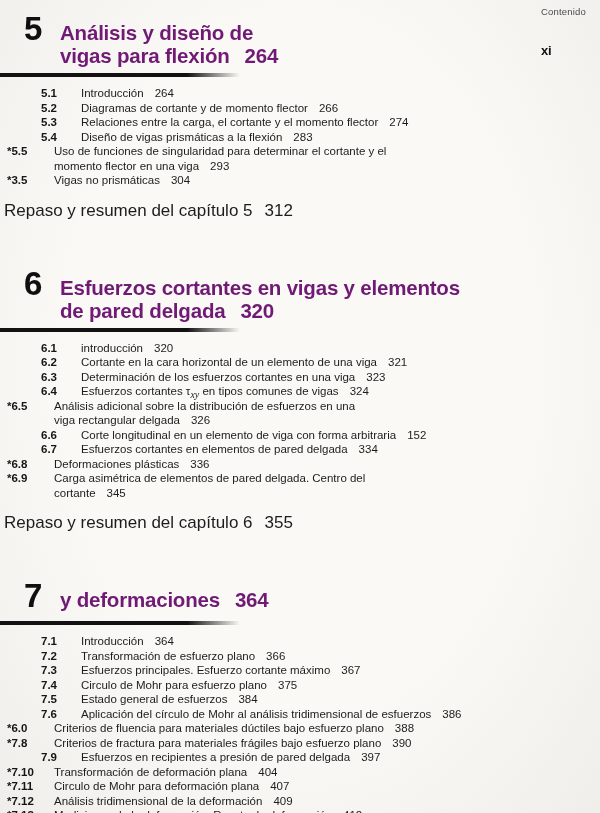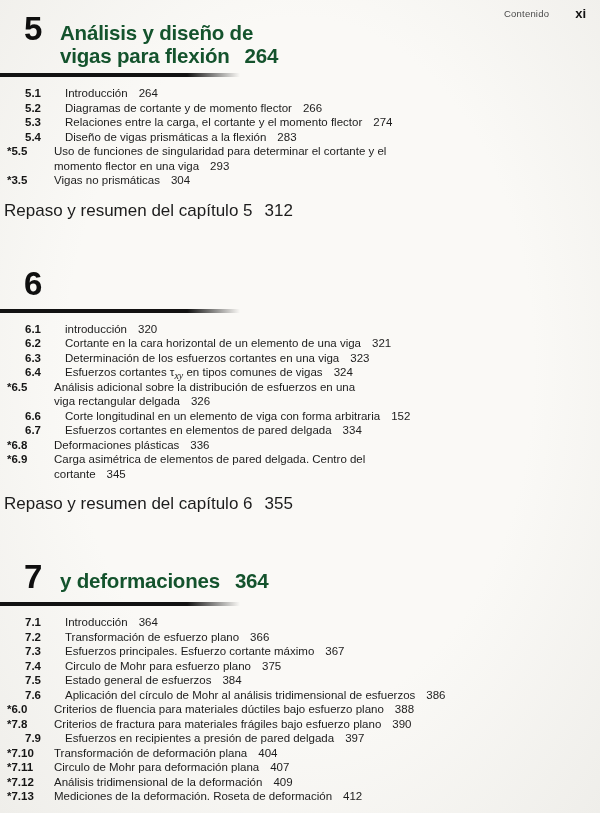--- a/index.html
+++ b/index.html
@@ -6,38 +6,38 @@
   body{
     width:600px;height:813px;overflow:hidden;
     font-family:"Liberation Sans", sans-serif;
     color:#1a1a1a;
     background:radial-gradient(ellipse at 50% 45%, #faf9f6 55%, #efeeea 100%);
     position:relative;
   }
   .page{position:relative;width:600px;height:813px;padding-top:10px;box-sizing:border-box;}
 
   
-  .running{position:absolute;top:6px;right:14px;display:flex;align-items:center;gap:26px;}
+  .running{position:absolute;top:6px;right:14px;display:flex;align-items:flex-start;gap:26px;flex-direction:column;}
   .running .rt{font-size:9.5px;color:#4a4a4a;letter-spacing:.2px;}
   .running .pn{font-size:13px;font-weight:700;color:#111;}
 
   
   .chapter{margin-top:0;}
   .chapter + .chapter{margin-top:44px;}
   .ch-head{display:flex;align-items:baseline;}
   .ch-num{flex:0 0 36px;margin-left:24px;font-size:33px;font-weight:700;color:#0f0f0f;letter-spacing:-1px;}
-  .ch-title{font-size:20.5px;line-height:23px;font-weight:700;color:#14532d;letter-spacing:-0.2px;}
+  .ch-title{font-size:20.5px;line-height:23px;font-weight:700;color:#701a75;letter-spacing:-0.2px;}
   .ch-page{margin-left:15px;}
   .ch-rule{height:4px;width:240px;margin-top:6px;
     background:linear-gradient(to right,#121212 78%,rgba(18,18,18,0));}
 
   
   .sections{margin-top:9px;font-size:11.5px;line-height:14.5px;}
   .row{display:flex;align-items:flex-start;}
-  .num{flex:0 0 40px;margin-left:25px;font-weight:700;white-space:nowrap;color:#151515;}
+  .num{flex:0 0 40px;margin-left:41px;font-weight:700;white-space:nowrap;color:#151515;}
   .num.star{flex-basis:47px;margin-left:7px;}
   .title{color:#1c1c1c;}
   .title sub{font-size:10px;font-style:italic;line-height:0;font-family:Liberation Serif, serif;}
   .pg{margin-left:11px;color:#1c1c1c;}
 
   
   .summary{margin-top:13px;margin-left:4px;font-size:17px;color:#1c1c1c;}
   .summary .pg{margin-left:12px;}
 </style>
 </head>
@@ -105,20 +105,24 @@
     </div>
   </div>
       <div class="summary">
         <span class="lbl">Repaso y resumen del capítulo 5</span><span class="pg">312</span>
       </div>
     </section>
 
     <section class="chapter">
       <div class="ch-head">
         <div class="ch-num">6</div>
+        <div class="ch-title">
+            <div>Esfuerzos cortantes en vigas y elementos</div>
+            <div>de pared delgada<span class="ch-page">320</span></div>
+          </div>
       </div>
       <div class="ch-rule"></div>
       <div class="sections">
     <div class="row">
       <span class="num">6.1</span>
       <span class="title">
               <div>introducción<span class="pg">320</span></div>
             </span>
     </div>
 

